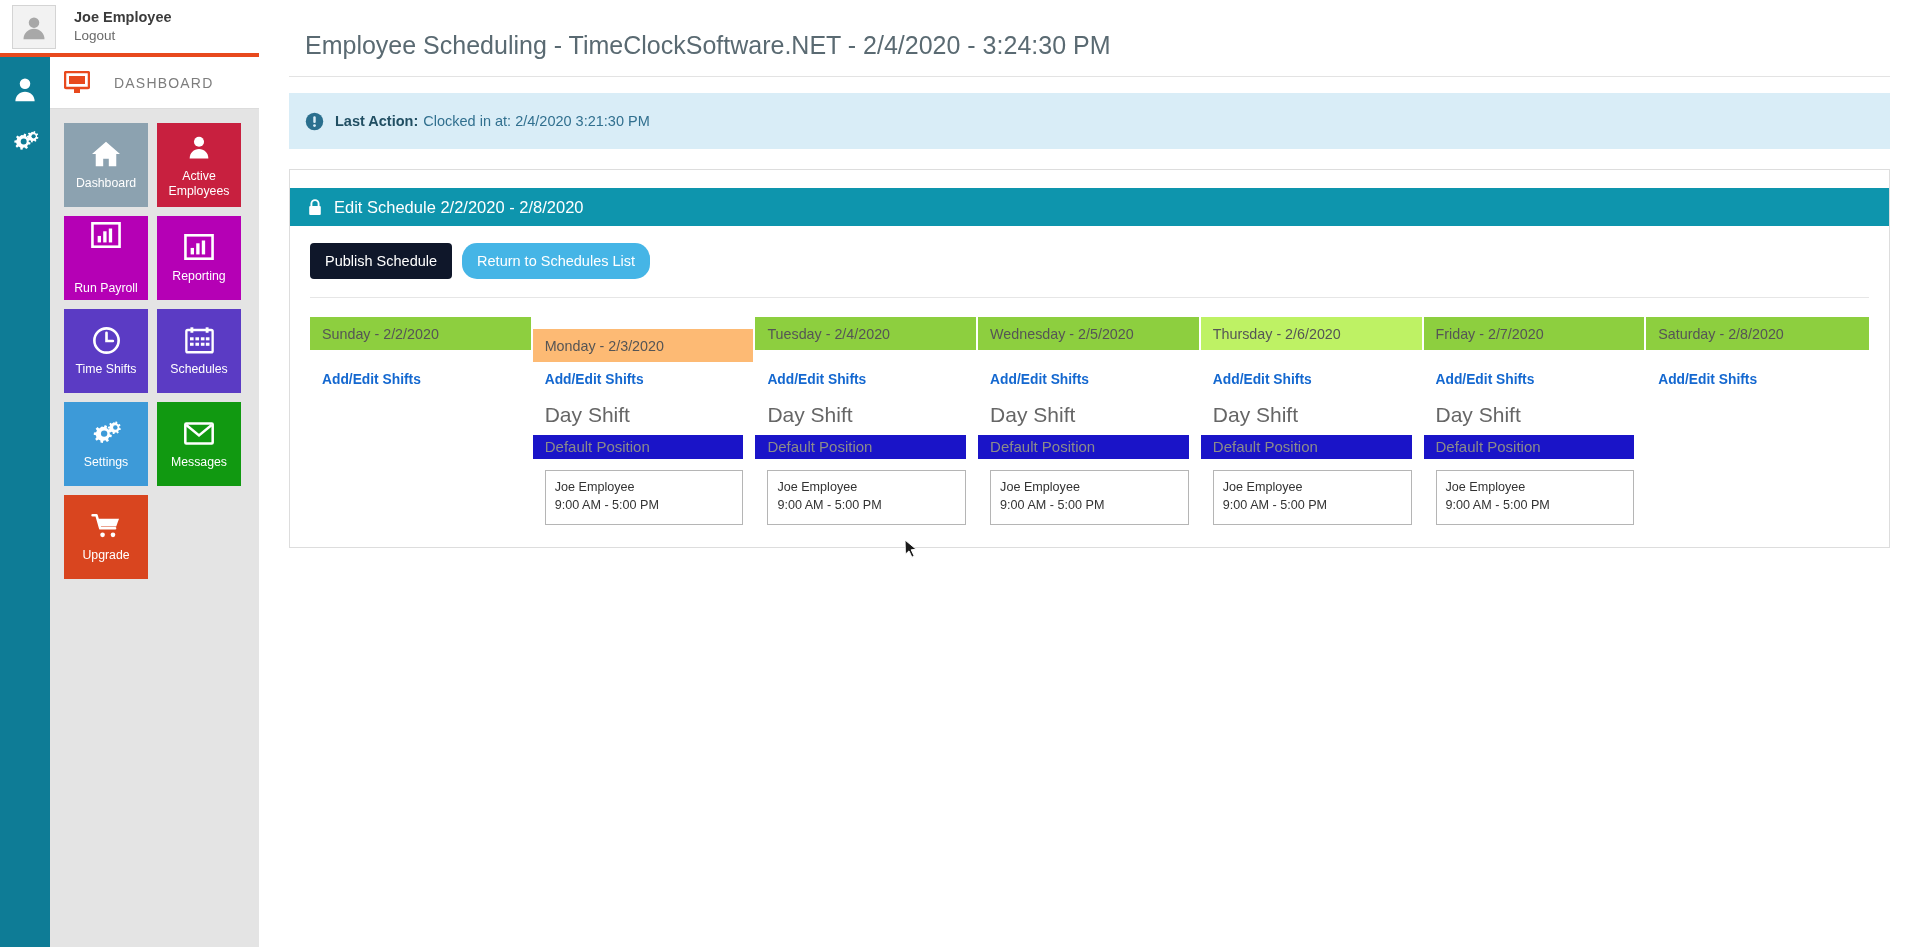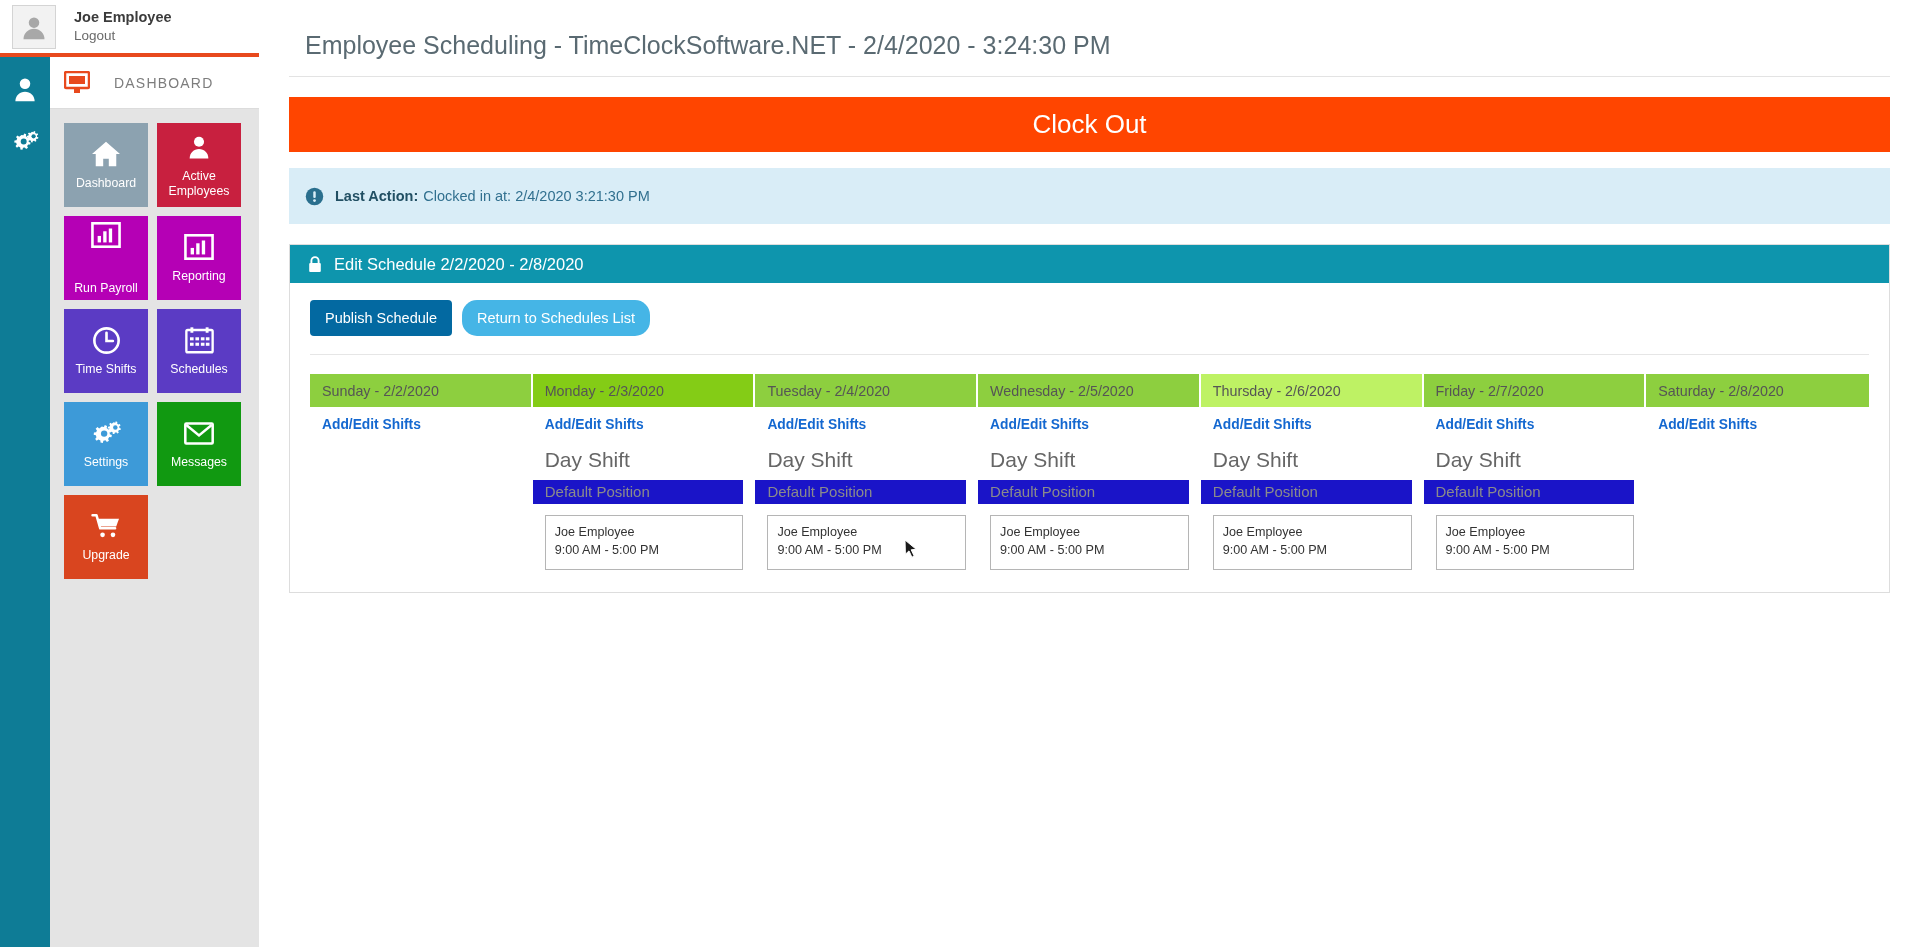--- a/index.html
+++ b/index.html
@@ -84,28 +84,28 @@
     margin-top: 16px; height: 56px; background: #d9edf7;
     display: flex; align-items: center; padding-left: 16px;
     font-size: 14.5px; color: #31708f;
   }
   .la-ico { width: 19px; height: 19px; margin-right: 11px; flex:none; }
   .la-bold { font-weight: bold; color: #214f63; margin-right: 5px; }
 
   .panel { margin-top: 20px; border: 1px solid #dddddd; background: #fff; }
   .panel-head {
     height: 38px; background: #0e95ad; color: #ffffff;
-    display: flex; align-items: center; padding-left: 18px; font-size: 16.5px;
+    display: flex; align-items: center; padding-left: 18px; font-size: 16.5px; margin-top: 18px;
   }
   .lock-ico { width: 14px; height: 17px; margin-right: 12px; flex:none; }
   .panel-body { padding: 17px 20px 22px 20px; }
 
   .btnrow { display: flex; gap: 10px; padding-bottom: 18px; border-bottom: 1px solid #e6e6e6; }
   .btn { border: none; color: #fff; font-size: 14.5px; padding: 10px 15px; cursor: pointer; border-radius: 4px; font-family: inherit; }
-  .btn-green { background: #0369a1; }
+  .btn-green { background: #0f172a; }
   .btn-blue  { background: #45b5e6; border-radius: 15px; }
 
   
   .sched { margin-top: 19px; width: 100%; }
   .sched-row { display: flex; }
   .col { width: 14.2857%; }
   .dayhead {
     background: #8dcf3f; color: #555555; font-weight: normal; font-size: 14.3px;
     height: 33px; display: flex; align-items: center; padding-left: 12px;
     border-right: 2px solid #ffffff; white-space: nowrap;
@@ -283,21 +283,20 @@
         <path d="M24 5.5l1.6.4.6-1.4 1.6.6-.3 1.6 1.2 1 1.5-.5.8 1.6-1.3.9.1 1.6 1.5.5-.4 1.7-1.6-.1-.9 1.2.7 1.4-1.5.9-1.1-1.2-1.5.4-.4 1.5-1.7-.2-.1-1.6-1.4-.7-1.3.9-1.1-1.3 1-1.2-.5-1.5-1.6-.2.2-1.7 1.6-.2.6-1.4-1-1.2 1.4-1.1 1.2 1z"></path>
         <circle cx="25.8" cy="10.6" r="2.4" fill="#0e7c96"></circle>
       </g>
     </svg>
   </div>
 
   <div class="main">
 
     <div class="page-title">Employee Scheduling - TimeClockSoftware.NET - 2/4/2020 - 3:24:30 PM</div>
 
-    <div class="clockout">Clock Out</div>
 
     <div class="lastaction">
       <svg class="la-ico" viewBox="0 0 20 20">
         <circle cx="10" cy="10" r="9.2" fill="#2a6f8e"></circle>
         <rect x="8.7" y="4.6" width="2.6" height="7" rx="1.2" fill="#d9edf7"></rect>
         <circle cx="10" cy="14.3" r="1.5" fill="#d9edf7"></circle>
       </svg>
       <span class="la-bold">Last Action:</span>
       <span>Clocked in at: 2/4/2020 3:21:30 PM</span>
     </div>
@@ -316,21 +315,21 @@
           <button class="btn btn-green">Publish Schedule</button>
           <button class="btn btn-blue">Return to Schedules List</button>
         </div>
 
         <div class="sched">
           <div class="sched-row" id="hdr-row">
               <div class="col">
                 <div class="dayhead" style="background: rgb(141, 207, 63);">Sunday - 2/2/2020</div>
               </div>
               <div class="col">
-                <div class="dayhead" style="background: #84cc16;">Monday - 2/3/2020</div>
+                <div class="dayhead" style="background: #fdba74; margin-top: 12px;">Monday - 2/3/2020</div>
               </div>
               <div class="col">
                 <div class="dayhead" style="background: rgb(141, 207, 63);">Tuesday - 2/4/2020</div>
               </div>
               <div class="col">
                 <div class="dayhead" style="background: rgb(141, 207, 63);">Wednesday - 2/5/2020</div>
               </div>
               <div class="col">
                 <div class="dayhead" style="background: #bef264;">Thursday - 2/6/2020</div>
               </div>

